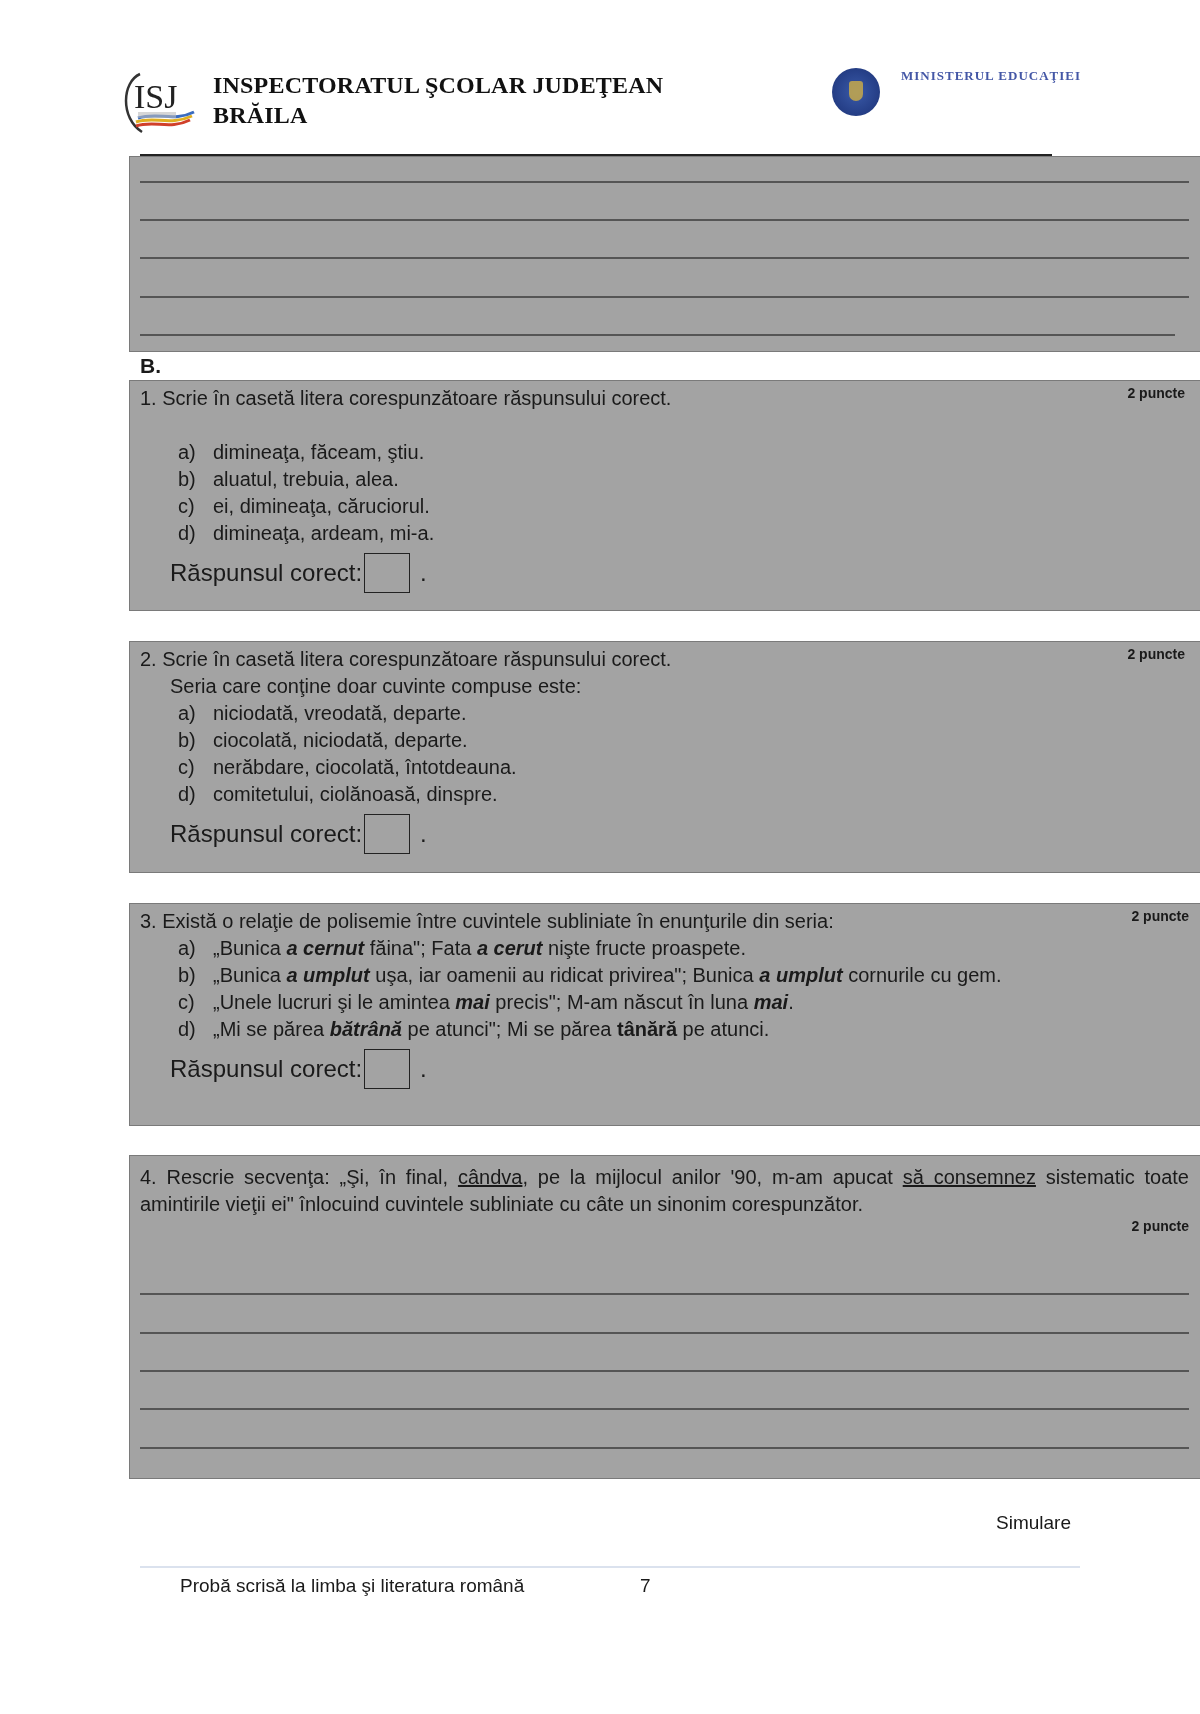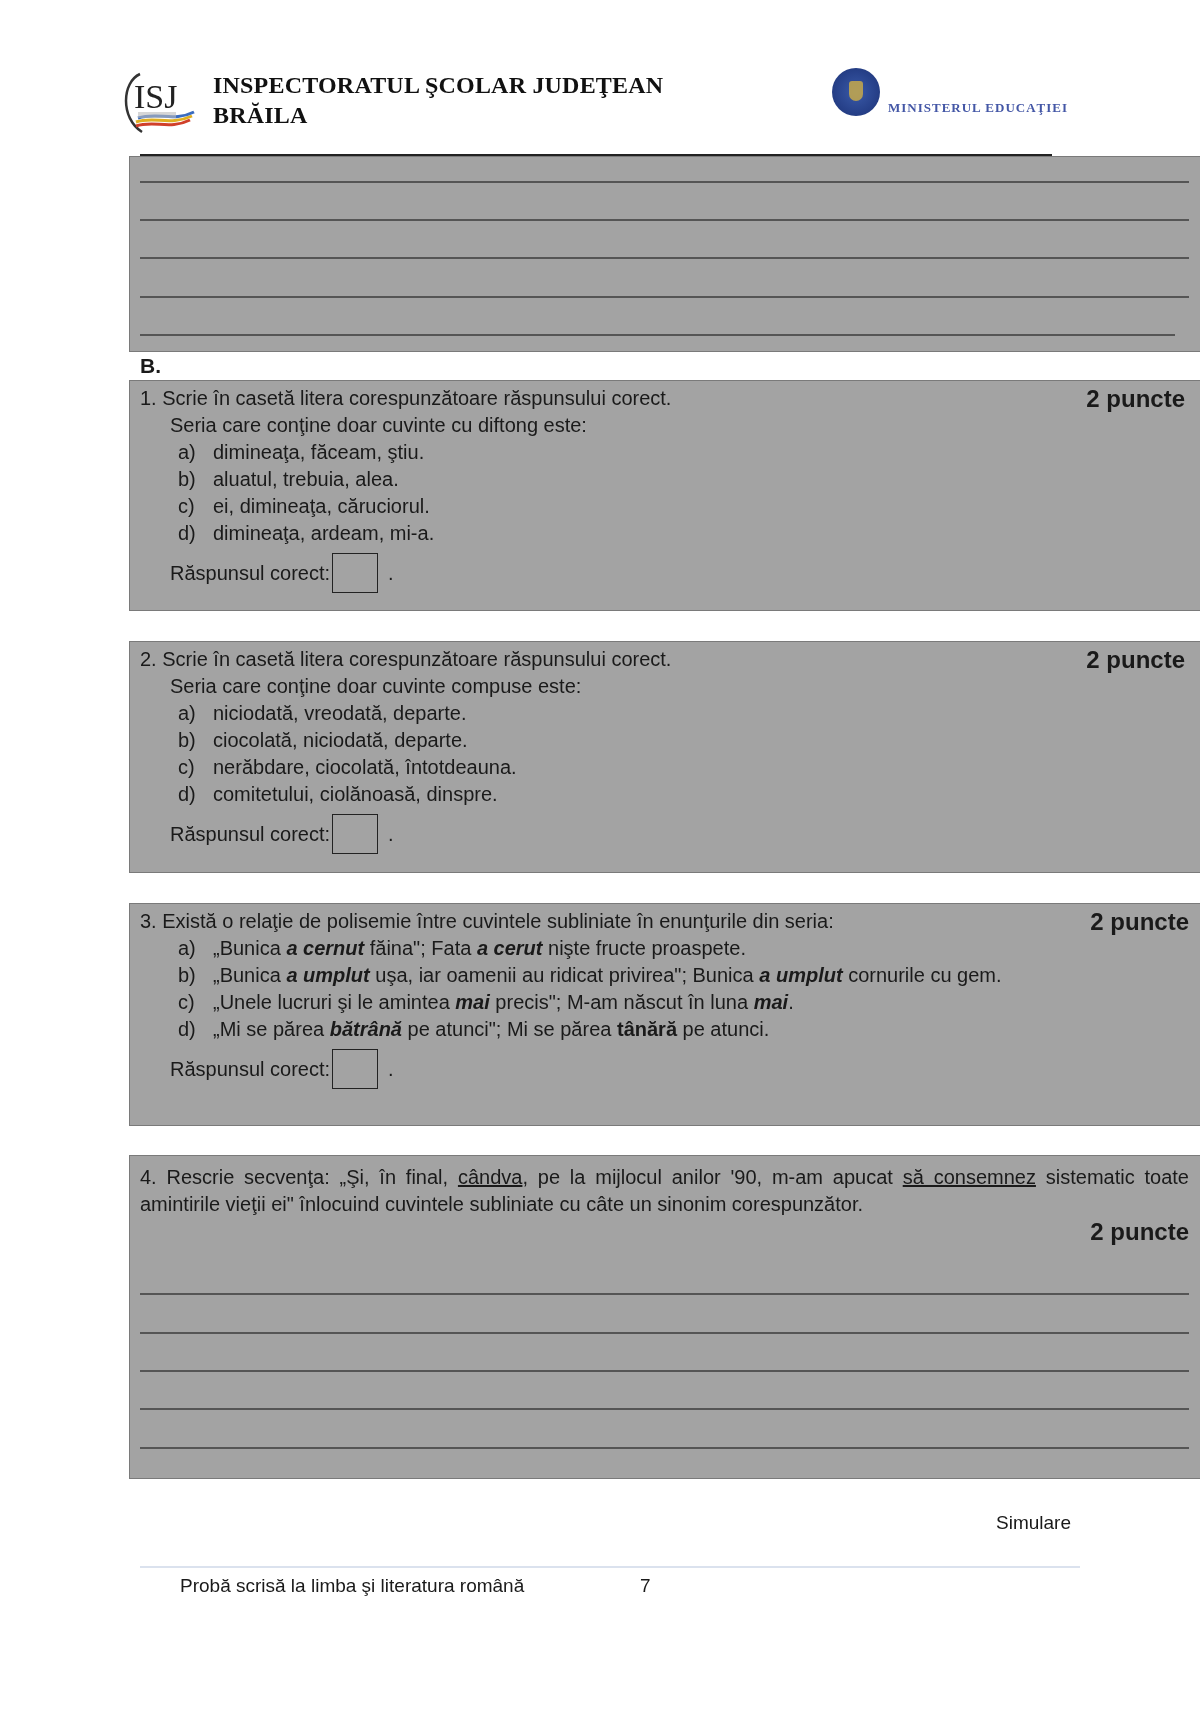--- a/index.html
+++ b/index.html
@@ -2,36 +2,36 @@
 <html><head>
 <meta charset="utf-8">
 <style>
   html, body { margin: 0; padding: 0; background: #ffffff; }
   body { width: 1200px; height: 1714px; position: relative; overflow: hidden; font-family: "Liberation Sans", sans-serif; color: #1a1a1a; }
   .abs { position: absolute; }
 
   
   .isj-logo { left: 118px; top: 66px; width: 80px; height: 76px; }
   .header-title { left: 213px; top: 70px; font-family: "Liberation Serif", serif; font-weight: bold; font-size: 24px; line-height: 30px; color: #111; letter-spacing: 0.2px; }
-  .ministry { left: 832px; top: 68px; display: flex; align-items: flex-end; gap: 8px; }
+  .ministry { left: 832px; top: 68px; display: flex; align-items: flex-start; gap: 21px; }
   .ministry-seal { width: 48px; height: 48px; border-radius: 50%; background: radial-gradient(circle at 50% 50%, #3a5aa8 0%, #27418a 60%, #1d3273 100%); position: relative; }
   .ministry-seal::after { content: ""; position: absolute; left: 17px; top: 13px; width: 14px; height: 20px; background: #c7a94a; border-radius: 3px 3px 7px 7px; opacity: .85; }
   .ministry-name { font-family: "Liberation Serif", serif; font-size: 13px; font-weight: bold; color: #4457a6; letter-spacing: 1px; }
 
   .top-rule { left: 140px; top: 154px; width: 912px; height: 2px; background: #222; }
 
   
   .box { position: absolute; left: 129px; width: 1073px; border: 1.5px solid #7a7a7a; box-sizing: border-box; background: #a3a3a3; }
   .wline { position: absolute; left: 10px; right: 12px; height: 2px; background: #555; }
 
   .section-label { left: 140px; top: 354px; font-weight: bold; font-size: 21px; }
 
   .q-text { position: absolute; font-size: 20px; line-height: 27px; color: #1a1a1a; white-space: nowrap; }
-  .points { position: absolute; right: 16px; font-weight: bold; font-size: 24px; }
-  .answer-row { position: absolute; left: 40px; display: flex; align-items: center; font-size: 20px; }
+  .points { position: absolute; right: 16px; font-weight: bold; font-size: 14px; }
+  .answer-row { position: absolute; left: 40px; display: flex; align-items: center; font-size: 24px; }
   .answer-box { width: 46px; height: 40px; border: 1.5px solid #222; box-sizing: border-box; margin-left: 2px; }
   .answer-dot { margin-left: 10px; }
   .opt { display: flex; }
   .opt-letter { width: 35px; }
   b i, i b { font-weight: bold; font-style: italic; }
 
   .q4-para { position: absolute; left: 10px; right: 12px; top: 8px; font-size: 20px; line-height: 27px; text-align: justify; }
   .u { text-decoration: underline; }
 
   
@@ -73,21 +73,20 @@
 </div>
 
 <div class="abs section-label">B.</div>
 
 <div class="box" style="top:380px;height:231px;">
   <div class="q-text" style="left:10px;top:4px;">
     <span>1.</span>
     <span>Scrie în casetă litera corespunzătoare răspunsului corect.</span>
   </div>
   <div class="points" style="top:4px;">2 puncte</div>
-  <div class="q-text" style="left:40px;top:31px;">Seria care conţine doar cuvinte cu diftong este:</div>
   <div class="q-text" style="left:48px;top:58px;">
     <div class="opt">
         <span class="opt-letter">a)</span>
         <span>dimineaţa, făceam, ştiu.</span>
       </div>
     <div class="opt">
         <span class="opt-letter">b)</span>
         <span>aluatul, trebuia, alea.</span>
       </div>
     <div class="opt">

